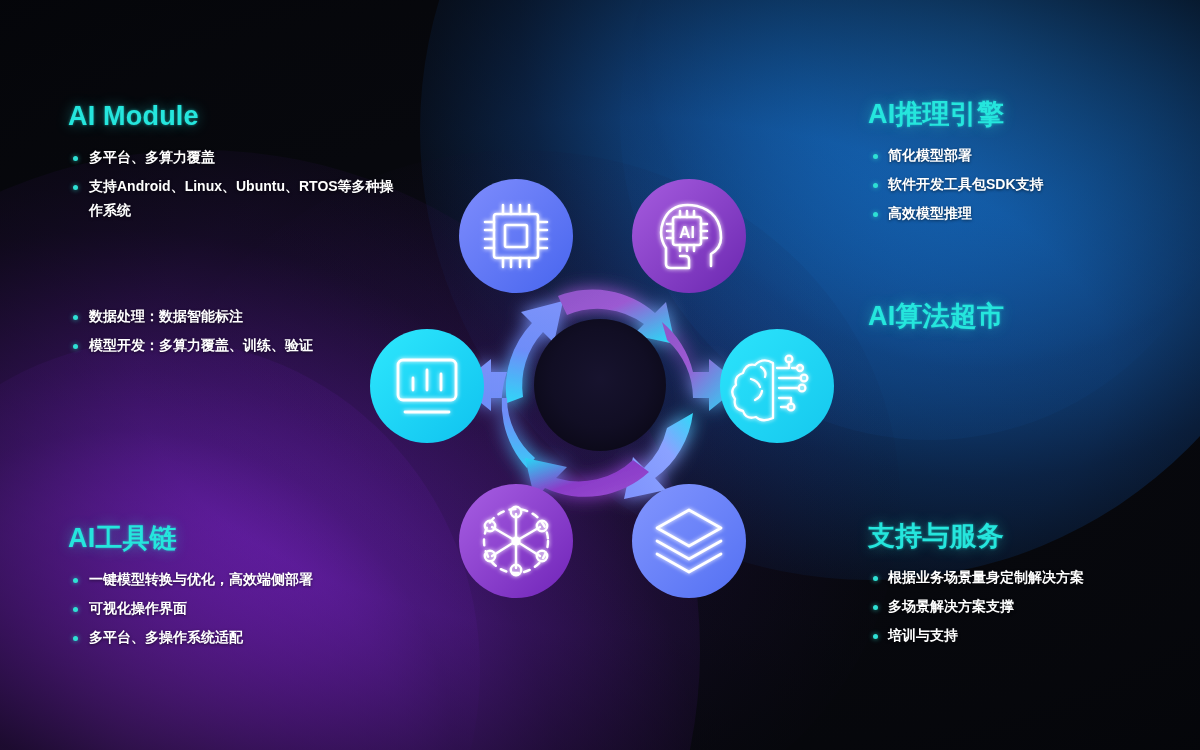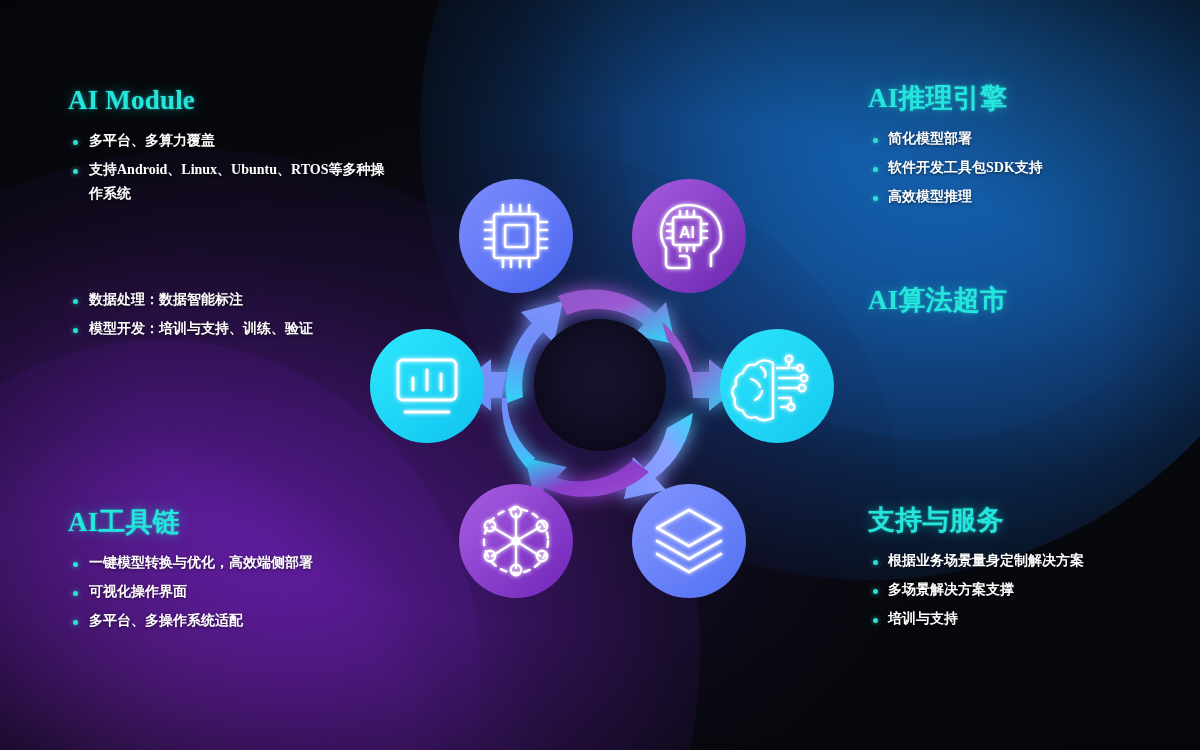--- a/index.html
+++ b/index.html
@@ -51,21 +51,21 @@
         rgba(20,12,44,0.06) 70%, rgba(7,8,13,0) 100%);
   }
   .bg-vignette {
     position:absolute; inset:0;
     background:radial-gradient(ellipse 78% 66% at 52% 50%,
         rgba(7,8,13,0) 0%, rgba(7,8,13,0.18) 52%,
         rgba(5,6,10,0.55) 80%, rgba(4,5,9,0.82) 100%);
   }
 
   
-  .col { position:absolute; top:0; height:579px;font-family:Liberation Serif, serif; }
+  .col { position:absolute; top:16px; height:579px; }
   .col-left  { left:0;   width:460px; }
   .col-right { left:840px; width:360px; }
 
   .block { position:absolute; }
   .block-title {
     font-size:27px; font-weight:700; letter-spacing:0.2px;
     color:#25e6dd; line-height:1.1;
     text-shadow:0 0 14px rgba(37,230,221,0.42), 0 0 3px rgba(37,230,221,0.55);
     margin-bottom:13px; white-space:nowrap;
   }
@@ -123,21 +123,21 @@
     <div class="block-title">AI Module</div>
     <ul class="bullets">
       <li class="bullet">多平台、多算力覆盖</li>
       <li class="bullet">支持Android、Linux、Ubuntu、RTOS等多种操作系统</li>
     </ul>
   </div>
 
   <div class="block" id="blk-train">
     <ul class="bullets">
       <li class="bullet">数据处理：数据智能标注</li>
-      <li class="bullet">模型开发：培训与支持、训练、验证</li>
+      <li class="bullet">模型开发：多算力覆盖、训练、验证</li>
     </ul>
   </div>
 
   <div class="block" id="blk-toolkit">
     <div class="block-title">AI工具链</div>
     <ul class="bullets">
       <li class="bullet">一键模型转换与优化，高效端侧部署</li>
       <li class="bullet">可视化操作界面</li>
       <li class="bullet">多平台、多操作系统适配</li>
     </ul>

